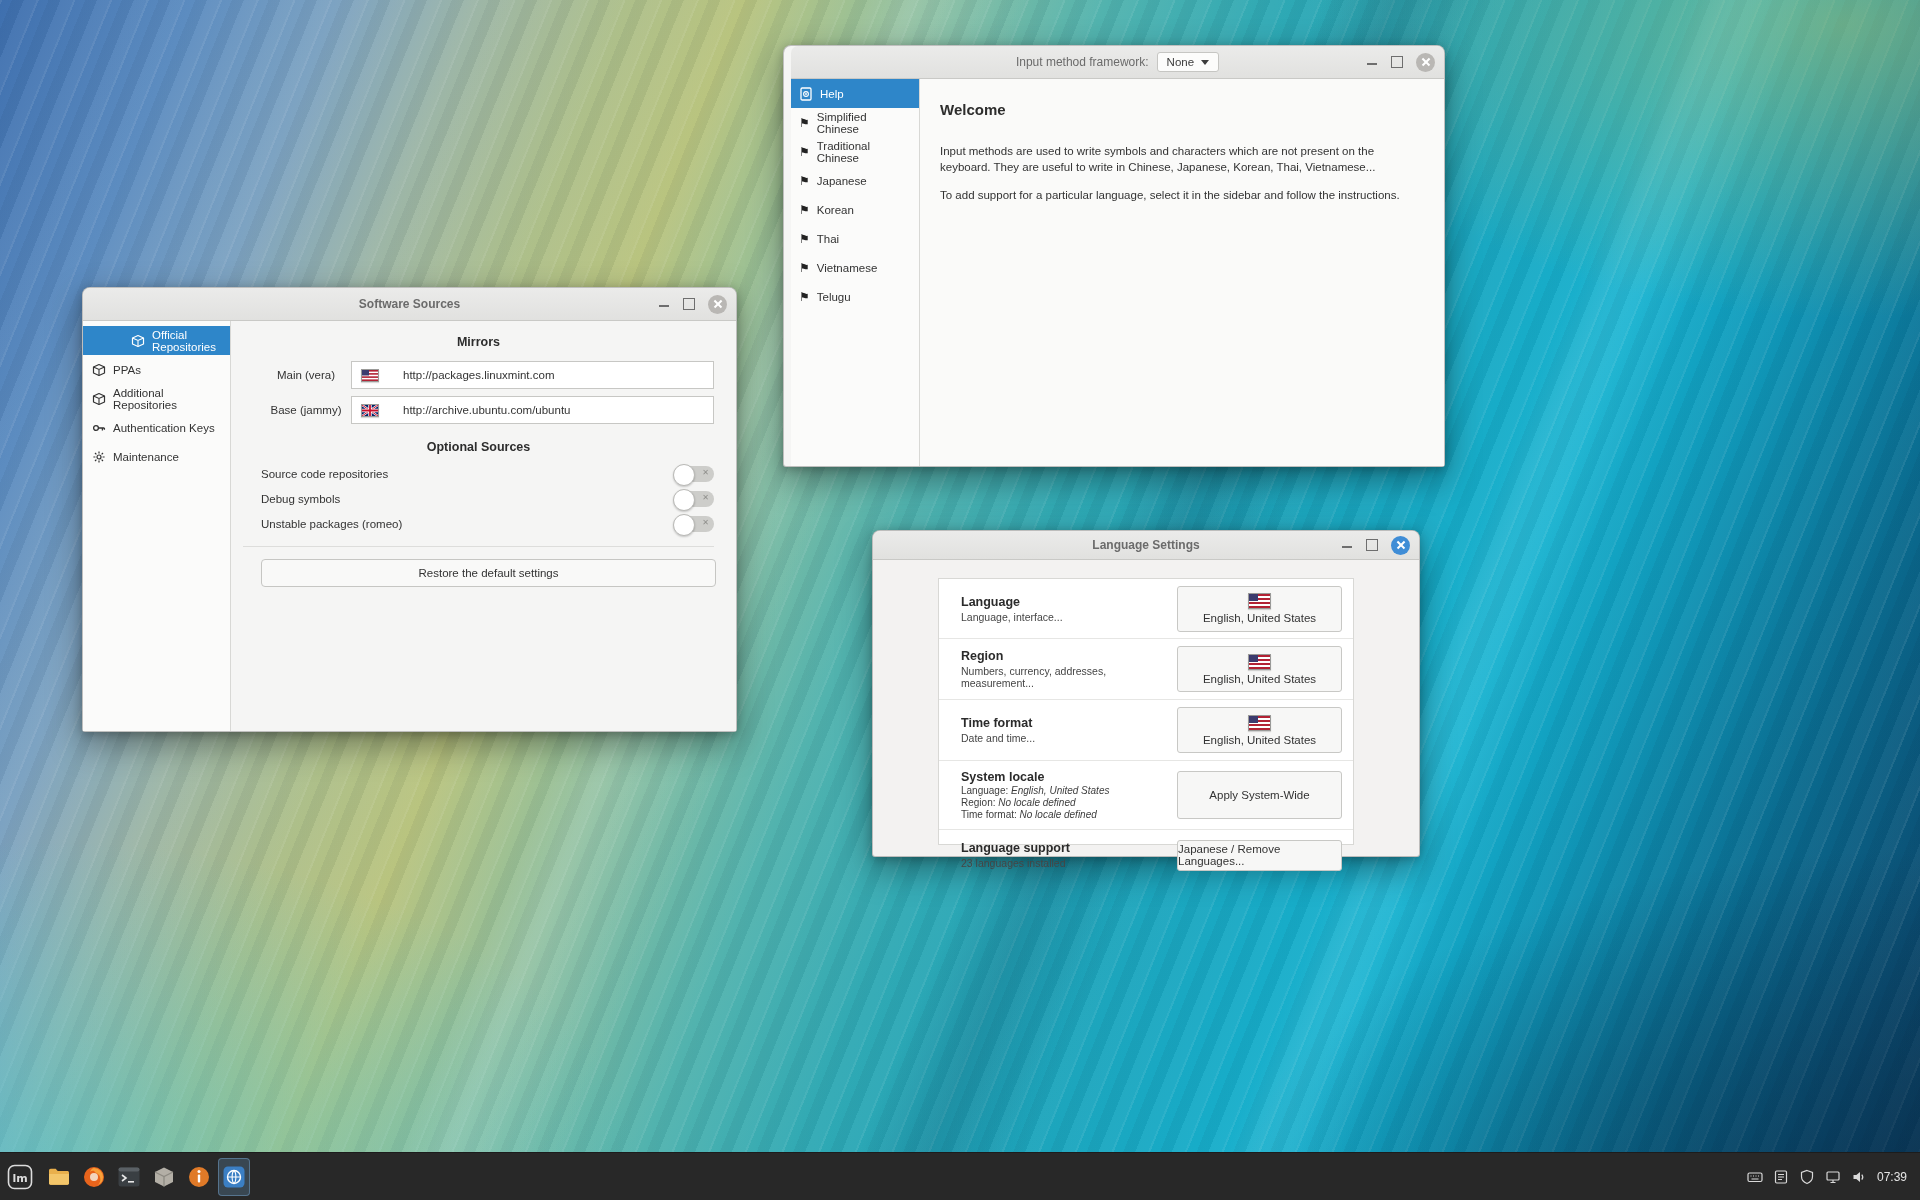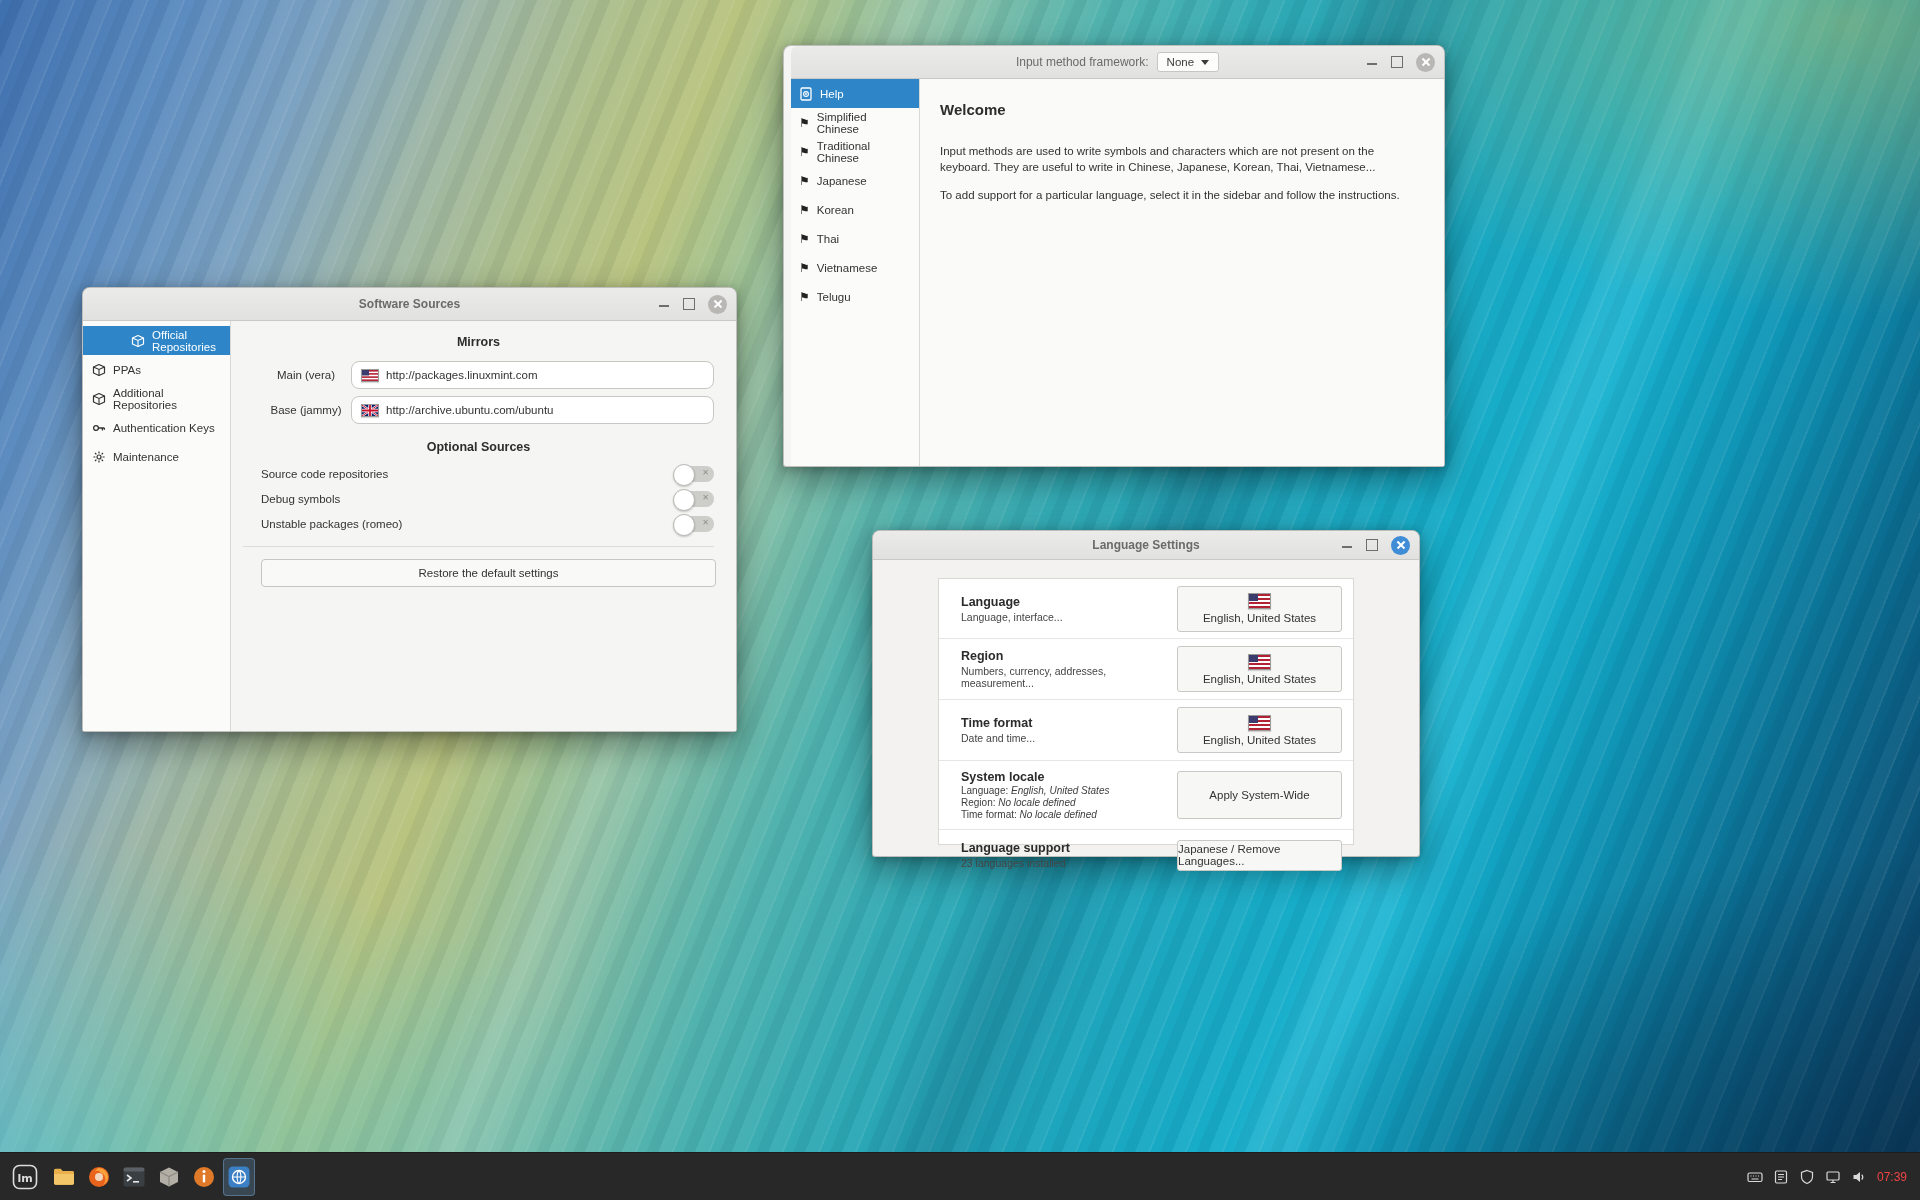--- a/index.html
+++ b/index.html
@@ -65,22 +65,22 @@
   #win-ss{left:82px;top:287px;width:653px;height:443px;}
   .ss-body{display:flex;height:calc(100% - 33px);}
   .ss-sidebar{width:147px;background:#fbfbfa;border-right:1px solid #d8d8d5;padding-top:5px;}
   .ss-item{height:29px;display:flex;align-items:center;gap:7px;padding:0 9px;font-size:11.5px;color:#333;}
   .ss-item.selected{background:#2e86c9;color:#fff;padding-left:48px;}
   .ss-item .sicon{width:14px;height:14px;flex:0 0 14px;display:flex;align-items:center;justify-content:center;}
   .ss-content{flex:1;padding:14px 22px 0 12px;background:#f5f5f4;text-align:center;}
   .ss-h{font-size:12.5px;font-weight:bold;color:#2d2d2d;margin:0 0 12px 0;}
   .mirror-row{display:flex;align-items:center;margin:0 0 7px 0;}
   .mirror-row .mlabel{width:90px;margin-left:18px;font-size:11.5px;color:#333;flex:0 0 90px;}
-  .mirror-field{flex:1;background:#fff;border:1px solid #c7c7c4;border-radius:8px;height:26px;
-    display:flex;align-items:center;gap:7px;padding:0 9px;font-size:11.5px;color:#333;}
+  .mirror-field{flex:1;background:#fff;border:1px solid #c7c7c4;border-radius:0;height:26px;
+    display:flex;align-items:center;gap:24px;padding:0 9px;font-size:11.5px;color:#333;}
   .opt-row{display:flex;align-items:center;justify-content:space-between;margin:0 0 9px 0;padding-left:18px;}
   .opt-row .olabel{font-size:11.5px;color:#333;}
   .toggle{width:40px;height:16px;border-radius:8px;background:#cdcdca;position:relative;flex:0 0 40px;}
   .toggle .knob{position:absolute;left:-1px;top:-2px;width:20px;height:20px;border-radius:50%;
     background:#fff;border:1px solid #b9b9b6;box-shadow:0 1px 2px rgba(0,0,0,.2);}
   .toggle::after{content:"✕";position:absolute;right:5px;top:2px;font-size:8px;color:#8f8f8c;}
   .ss-sep{border:none;border-top:1px solid #dddddb;margin:14px 0 12px 0;}
   .restore-btn{width:calc(100% - 18px);margin-left:18px;height:26px;background:#f9f9f8;border:1px solid #c6c6c3;
     border-radius:4px;font-size:11.5px;color:#333;display:flex;align-items:center;justify-content:center;}
   
@@ -99,27 +99,27 @@
   .ls-btn{width:163px;flex:0 0 163px;background:#f7f7f6;border:1px solid #c8c8c5;border-radius:3px;
     display:flex;flex-direction:column;align-items:center;justify-content:center;gap:3px;
     font-size:11.5px;color:#333;}
   .ls-btn.tall{height:44px;}
   .ls-btn.apply{height:46px;}
   .ls-btn.install{height:29px;}
   .flag-img{display:inline-block;border:1px solid #9a9a98;box-shadow:0 1px 1px rgba(0,0,0,.15);line-height:0;}
   
   .taskbar{position:absolute;left:0;right:0;bottom:0;height:47px;background:#282828;
     display:flex;align-items:center;border-top:1px solid #1c1c1c;}
-  .tb-left{display:flex;align-items:center;gap:3px;padding-left:5px;}
+  .tb-left{display:flex;align-items:center;gap:3px;}
   .tb-btn{width:32px;height:38px;display:flex;align-items:center;justify-content:center;border-radius:4px;}
   .tb-btn.menu{width:40px;}
   .tb-btn.active{background:rgba(120,180,230,.22);box-shadow:inset 0 0 0 1px rgba(140,200,255,.35);}
   .tb-right{margin-left:auto;display:flex;align-items:center;gap:10px;padding-right:13px;}
   .tray-icon{width:16px;height:16px;display:flex;align-items:center;justify-content:center;}
-  .clock{font-size:12px;color:#ef4444;}
+  .clock{font-size:12px;color:#e5e5e5;}
 </style>
 </head>
 <body>
 
 <div class="wallpaper">
     <div class="band"></div>
   </div>
 
 <div class="window" id="win-im">
   <div class="titlebar">

